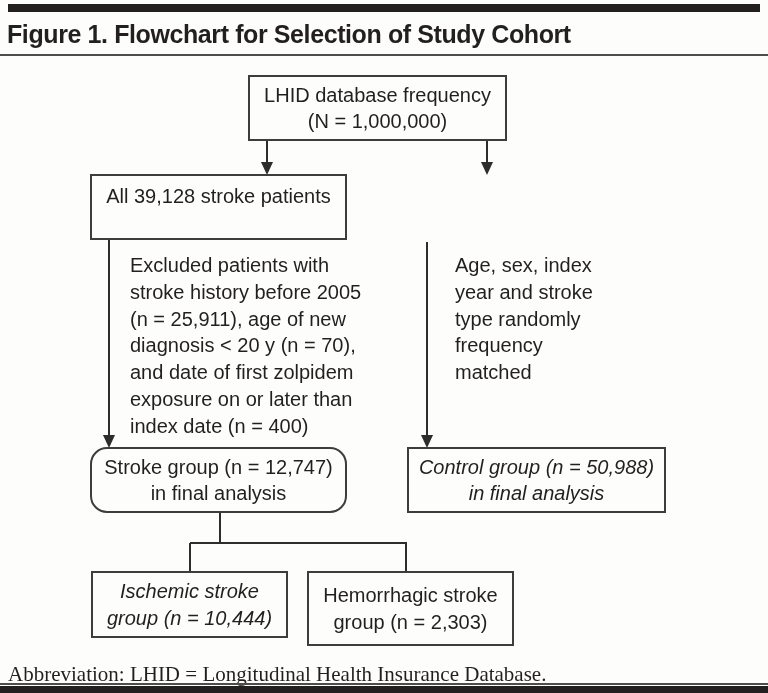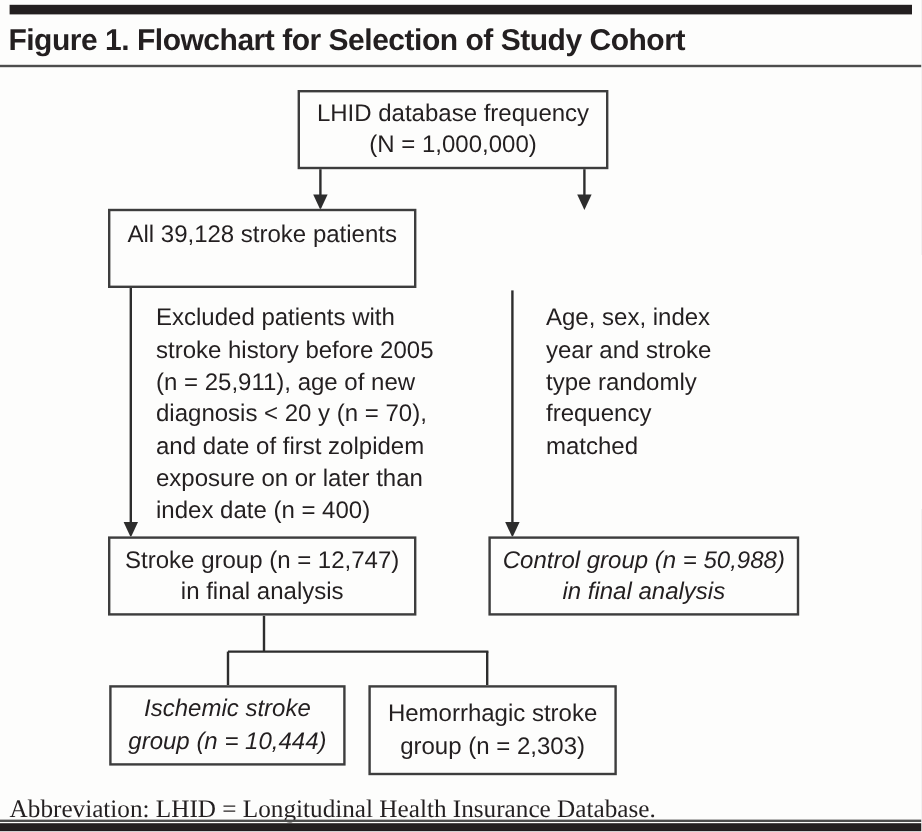--- a/index.html
+++ b/index.html
@@ -37,21 +37,21 @@
     background: var(--background, #fdfdfc);
     display: flex; align-items: center; justify-content: center;
     text-align: center;
     font: 20px/1.32 "Liberation Sans", sans-serif;
     color: var(--text, #231f20);
     white-space: pre-line;
   }
   .box-lhid        { left: 248px; top: 75px;  width: 259px; height: 66px; }
   .box-stroke      { left: 90px;  top: 174px; width: 257px; height: 66px; align-items: flex-start; padding-top: 7px; }
   .box-nostroke    { left: 407px; top: 174px; width: 258px; height: 68px; }
-  .box-strokegrp   { left: 90px;  top: 447px; width: 257px; height: 66px; }
+  .box-strokegrp   { left: 90px;  top: 447px; width: 257px; height: 66px; border-radius: 17px; }
   .box-controlgrp  { left: 407px; top: 447px; width: 259px; height: 66px; font-style: italic; }
   .box-ischemic    { left: 91px;  top: 571px; width: 197px; height: 67px; font-style: italic; }
   .box-hemorrhagic { left: 307px; top: 571px; width: 207px; height: 75px; }
   .note {
     position: absolute;
     font: 20px/1.34 "Liberation Sans", sans-serif;
     color: var(--text, #231f20);
     white-space: pre-line;
   }
   .note-excluded { left: 130px; top: 252px; }

